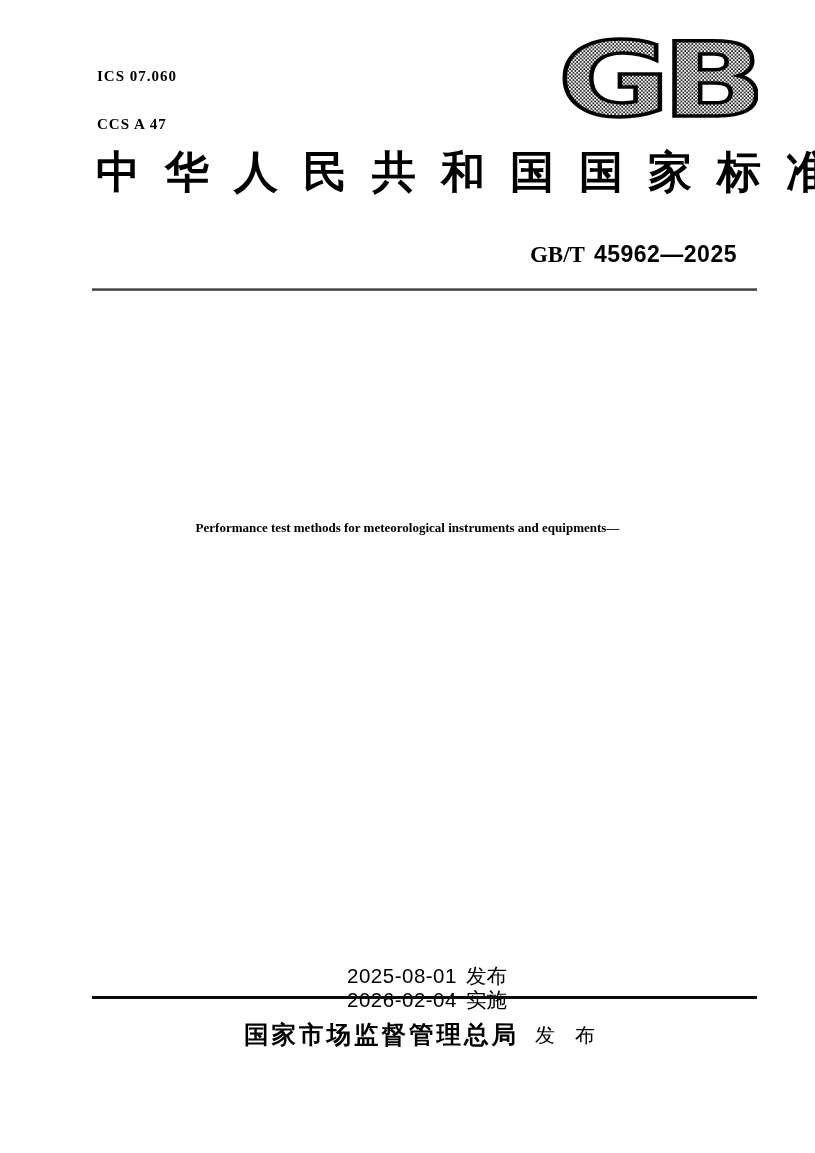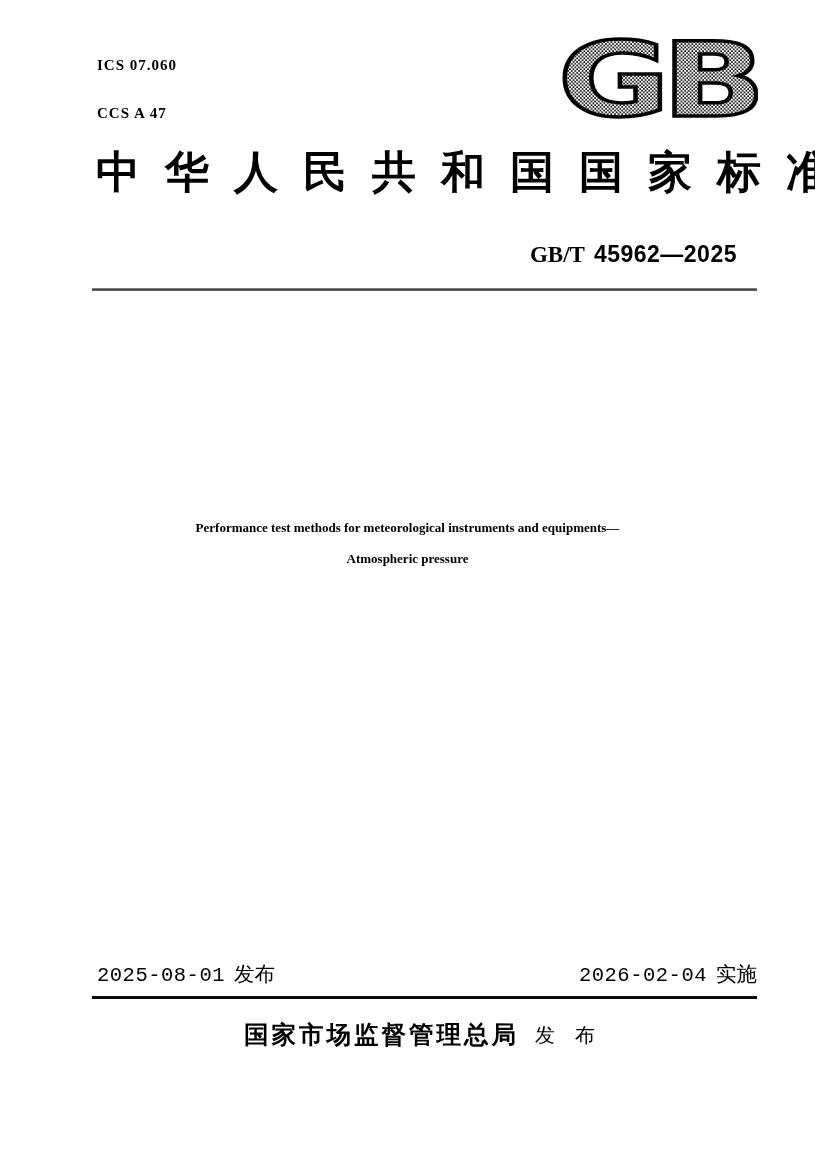--- a/index.html
+++ b/index.html
@@ -14,21 +14,21 @@
     margin: 0 auto;
     background: #ffffff;
     overflow: hidden;
     color: #000;
   }
 
   
   .ics-block {
     position: absolute;
     left: 97px;
-    top: 25px;
+    top: 36px;
     font-family: "Liberation Serif", serif;
     font-weight: bold;
     font-size: 15px;
     line-height: 16px;
     letter-spacing: 1px;
     white-space: pre;
   }
 
   
   .gb-logo {
@@ -109,24 +109,25 @@
   }
 
   
   .dates-row {
     position: absolute;
     left: 97px;
     right: 58px;
     top: 964px;
     display: flex;
     justify-content: space-between;
-    align-items: flex-start;
-    font-family: Liberation Mono, monospace;
+    align-items: center;
+    font-family: Liberation Sans, sans-serif;
     font-size: 20.5px;
     line-height: 24px;
+    flex-direction: column;
   }
   .date-value { letter-spacing: 0.5px; }
   .date-label { margin-left: 9px; }
 
   .rule-bottom {
     position: absolute;
     left: 92px;
     top: 996px;
     width: 665px;
     height: 2.5px;
@@ -186,21 +187,20 @@
 
   <div class="standard-code">
     <span class="code-prefix">GB/T</span><span class="code-number">45962—2025</span>
   </div>
 
   <div class="rule-top"></div>
 
 
   <div class="title-en">
     <div>Performance test methods for meteorological instruments and equipments—</div>
-    <div>Atmospheric pressure</div>
   </div>
 
   <div class="dates-row">
     <div>
       <span class="date-value">2025-08-01</span><span class="date-label">发布</span>
     </div>
     <div>
       <span class="date-value">2026-02-04</span><span class="date-label">实施</span>
     </div>
   </div>

